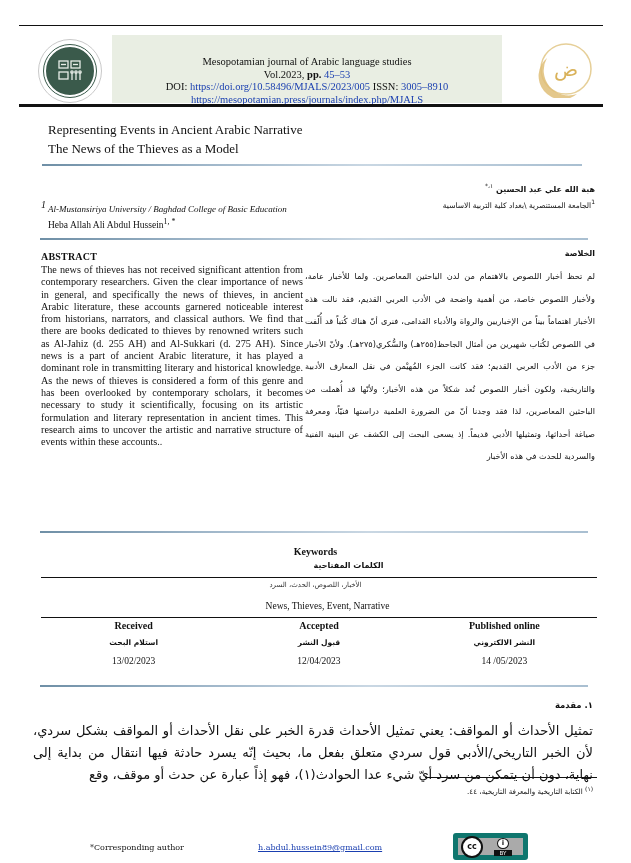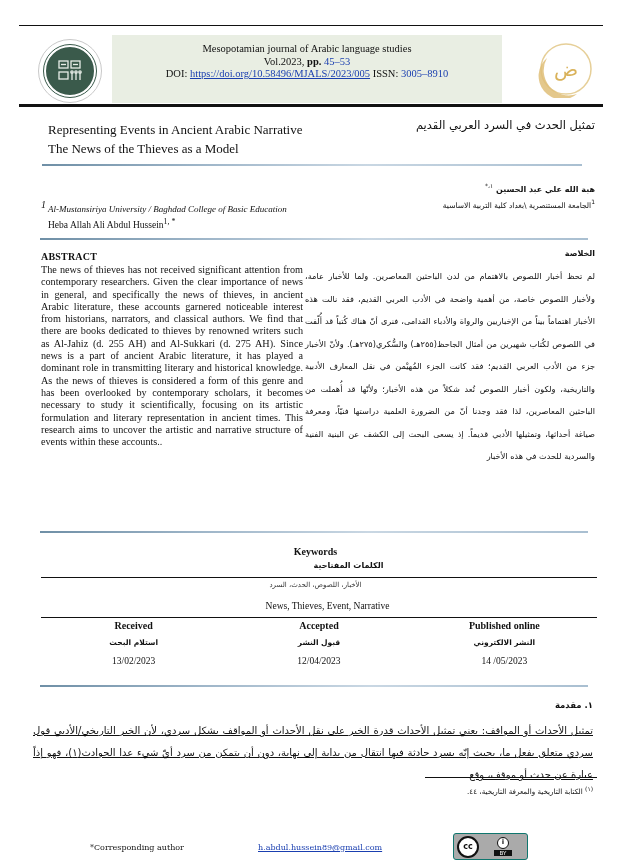--- a/index.html
+++ b/index.html
@@ -2,22 +2,22 @@
 <html><head>
 <meta charset="utf-8">
 <style>
   html, body { margin: 0; padding: 0; background: #ffffff; }
   body { width: 631px; height: 863px; position: relative; overflow: hidden; font-family: "Liberation Serif", serif; color: #111; }
   .abs { position: absolute; }
   .rule-black { position: absolute; background: #111; }
   .rule-blue { position: absolute; height: 2px; background: linear-gradient(90deg, #6f8fa6 0%, #9fb6c9 30%, #c9d7e3 60%, #a9bfd1 100%); }
 
   
-  .banner { left: 112px; top: 35px; width: 390px; height: 68px; background: #e9eee3; text-align: center; font-size: 10.5px; line-height: 12.5px; padding-top: 8px; box-sizing: border-box; }
-  .banner a { color: #1a3fb0; text-decoration: underline; }
+  .banner { left: 112px; top: 35px; width: 390px; height: 68px; background: #e9eee3; text-align: center; font-size: 10.5px; line-height: 12.5px; padding-top: 21px; box-sizing: border-box; }
+  .banner a { color: #1a3fb0; }
   .banner .blue { color: #1a3fb0; }
   .logo-left { left: 38px; top: 39px; width: 62px; height: 62px; border-radius: 50%; border: 1px solid #c9c9c9; background: #fff; display: flex; align-items: center; justify-content: center; }
   .logo-left .inner { width: 48px; height: 48px; border-radius: 50%; background: #3a5a4b; border: 2px solid #fff; outline: 1px solid #3a5a4b; display: flex; align-items: center; justify-content: center; }
   .logo-right { left: 537px; top: 40px; width: 56px; height: 58px; }
 
   
   .title-en { left: 48px; top: 120px; font-size: 13px; line-height: 19px; }
   .title-ar { right: 36px; top: 118px; font-size: 11.5px; line-height: 14px; text-align: right; direction: rtl; font-family: "DejaVu Sans", sans-serif; }
   .author-en { left: 48px; top: 184px; font-size: 9.5px; margin-top: 33px; }
   .affil-en { left: 41px; top: 198px; width: 250px; font-size: 9px; font-style: italic; line-height: 13px; }
@@ -39,28 +39,28 @@
 
   
   .dates { left: 41px; top: 619px; width: 556px; display: flex; }
   .dates .col { flex: 1; text-align: center; }
   .dates .lbl { font-size: 10px; font-weight: bold; line-height: 14px; }
   .dates .lbl-ar { font-size: 7.5px; font-weight: bold; line-height: 20px; font-family: "DejaVu Sans", sans-serif; direction: rtl; }
   .dates .val { font-size: 9.5px; line-height: 16px; }
 
   
   .sec-head { right: 38px; top: 700px; font-size: 8.5px; font-weight: bold; direction: rtl; font-family: "DejaVu Sans", sans-serif; }
-  .intro { right: 38px; top: 720px; width: 560px; font-size: 10px; line-height: 22px; direction: rtl; text-align: justify; font-family: "DejaVu Sans", sans-serif; text-decoration: underline; }
+  .intro { right: 38px; top: 720px; width: 560px; font-size: 13px; line-height: 22px; direction: rtl; text-align: justify; font-family: "DejaVu Sans", sans-serif; }
   .footnote { right: 38px; top: 785px; font-size: 7.2px; direction: rtl; font-family: "DejaVu Sans", sans-serif; }
   .footnote sup { font-size: 6px; }
 
   
   .corr { left: 90px; top: 843px; font-size: 8px; font-family: "DejaVu Serif", serif; }
   .email { left: 258px; top: 843px; font-size: 8px; color: #1a3fb0; text-decoration: underline; font-family: "DejaVu Serif", serif; }
-  .cc { left: 453px; top: 833px; width: 75px; height: 27px; background: #aaa; border: 1px solid #0f766e; border-radius: 3px; box-sizing: border-box; display: flex; align-items: center; }
+  .cc { left: 453px; top: 833px; width: 75px; height: 27px; background: #aaa; border: 5px solid #0f766e; border-radius: 3px; box-sizing: border-box; display: flex; align-items: center; }
   .cc .cc-circle { width: 22px; height: 22px; border-radius: 50%; background: #fff; border: 2px solid #111; box-sizing: border-box; margin-left: 3px; display: flex; align-items: center; justify-content: center; font-size: 8px; font-weight: bold; font-family: "DejaVu Sans", sans-serif; }
   .cc .by { flex: 1; height: 100%; display: flex; flex-direction: column; align-items: center; justify-content: center; }
   .cc .by-circle { width: 12px; height: 12px; border-radius: 50%; background: #fff; border: 1.5px solid #111; box-sizing: border-box; font-size: 7px; line-height: 9px; text-align: center; font-weight: bold; font-family: "DejaVu Sans", sans-serif; }
   .cc .by-lbl { font-size: 5.5px; color: #fff; background: #111; padding: 0 6px; margin-top: 1px; font-family: "DejaVu Sans", sans-serif; }
 </style>
 </head>
 <body>
 
 <div class="rule-black" style="left:19px; top:25px; width:584px; height:1px;"></div>
 
@@ -85,38 +85,38 @@
 </div>
 
 <div class="abs banner">
   <div>Mesopotamian journal of Arabic language studies</div>
   <div>
     <span>Vol.2023, </span><b>pp.</b><span class="blue"> 45–53</span>
   </div>
   <div>
     <span>DOI: </span><a>https://doi.org/10.58496/MJALS/2023/005</a><span> ISSN: </span><span class="blue">3005–8910</span>
   </div>
+  <div><a>https://mesopotamian.press/journals/index.php/MJALS</a></div>
 </div>
 
 <div class="abs logo-right">
   <svg width="56" height="58" viewBox="0 0 56 58">
     <circle cx="29" cy="29" r="25" fill="#fff" stroke="#e6cf98" stroke-width="1.5"></circle>
     <path d="M10 18 A25 25 0 0 0 40 54 A22 22 0 0 1 10 18 Z" fill="#dfbe78" opacity="0.85"></path>
     <text x="29" y="36" text-anchor="middle" font-size="20" fill="#d9b25a" font-family="DejaVu Sans, sans-serif">ض</text>
   </svg>
 </div>
 
 <div class="rule-black" style="left:19px; top:104px; width:584px; height:3px;"></div>
 
 <div class="abs title-en">
   <div>Representing Events in Ancient Arabic Narrative</div>
   <div>The News of the Thieves as a Model</div>
 </div>
 <div class="abs title-ar">
-  <div>تمثيل الحدث في السرد العربي القديم</div>
 </div>
 
 <div class="rule-blue" style="left:42px; top:164px; width:540px;"></div>
 
 <div class="abs author-en">
   <span>Heba Allah Ali Abdul Hussein</span><sup>1, *</sup>
 </div>
 <div class="abs affil-en">
   <sup>1</sup><span> Al-Mustansiriya University / Baghdad College of Basic Education</span>
 </div>

